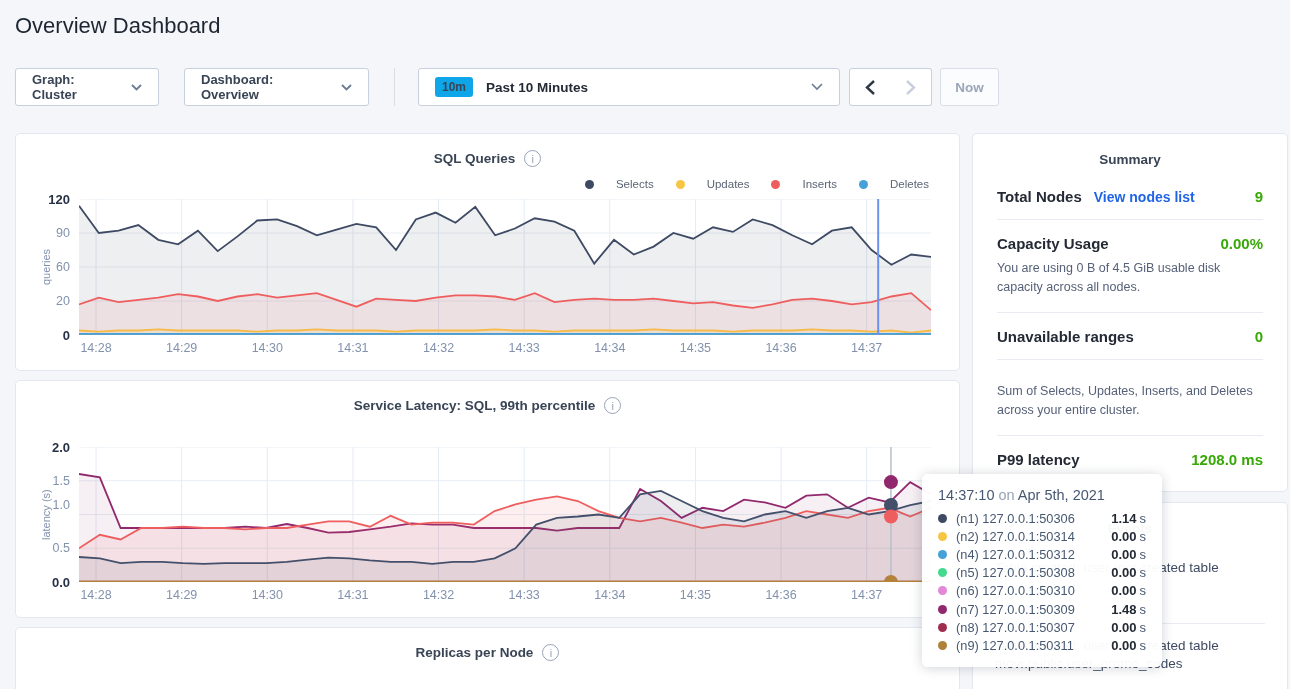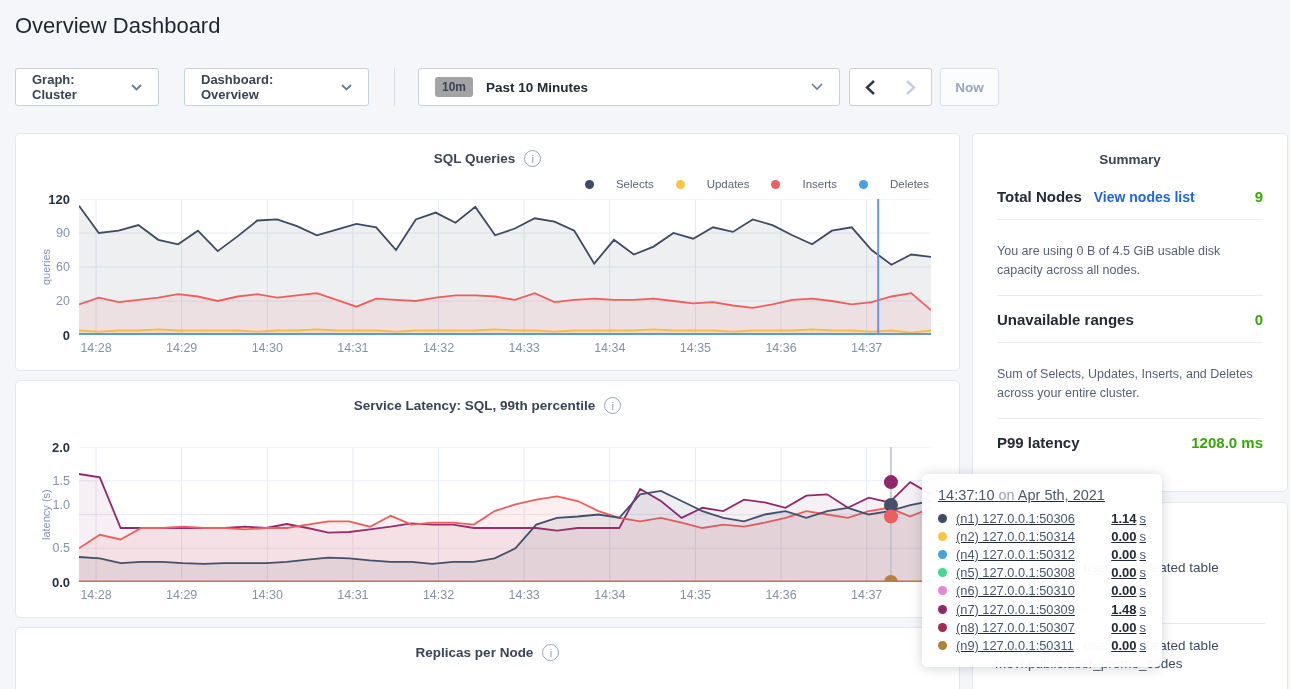--- a/index.html
+++ b/index.html
@@ -10,21 +10,21 @@
   .page-title { position:absolute; left:15px; top:13px; font-size:22px; font-weight:400; color:#1d2531; }
 
   
   .toolbar { position:absolute; left:0; top:68px; width:100%; height:38px; }
   .btnish { background:#fff; border:1px solid #c8cfdd; border-radius:3px; height:38px; display:inline-flex; align-items:center; cursor:pointer; }
   .dd { position:absolute; padding:0 16px; gap:11px; font-size:13px; font-weight:bold; color:#394455; }
   .dd-graph { left:15px; width:144px; justify-content:center; }
   .dd-dash  { left:184px; width:185px; justify-content:center; }
   .tb-divider { position:absolute; left:394px; top:0; width:1px; height:38px; background:#d8dde6; }
   .time-sel { position:absolute; left:418px; width:422px; padding:0 16px; }
-  .time-badge { background:#a3a3a3; border-radius:3px; font-size:12px; font-weight:bold; color:#394455; padding:3px 7px; margin-right:13px; }
+  .time-badge { background:#0ea5e9; border-radius:3px; font-size:12px; font-weight:bold; color:#394455; padding:3px 7px; margin-right:13px; }
   .time-label { font-size:13.5px; font-weight:bold; color:#242a35; flex:1; }
   .arrow-btn { position:absolute; width:42px; justify-content:center; }
   .arrow-prev { left:849px; border-top-right-radius:0; border-bottom-right-radius:0; }
   .arrow-next { left:890px; border-left:none; border-top-left-radius:0; border-bottom-left-radius:0; }
   .now-btn { position:absolute; left:940px; width:59px; justify-content:center; font-size:13.5px; font-weight:bold; color:#9aa5b8; background:#fbfcfd; border-color:#d9dee6; }
 
   
   .card { position:absolute; background:#fff; border:1px solid #e4e7f0; border-radius:5px; }
   #card-sql      { left:15px; top:133px; width:945px; height:238px; }
   #card-lat      { left:15px; top:380px; width:945px; height:238px; }
@@ -69,21 +69,21 @@
   .sum-value { margin-left:auto; font-size:15px; font-weight:bold; color:#37a806; }
   .sum-desc { margin-top:7px; font-size:12.5px; color:#566178; line-height:1.55; }
 
   
   .event-item { position:absolute; left:22px; color:#3e4a63; font-size:13.5px; line-height:18px; }
   .event-0 { top:56px; right:10px; white-space:nowrap; overflow:hidden; }
   .event-divider { position:absolute; top:120px; left:22px; right:22px; border-top:1px solid #e8ebf2; }
   .event-1 { top:134px; width:262px; }
 
   
-  .hover-tooltip { position:absolute; left:922px; top:474px; width:240px; background:rgba(255,255,255,0.96); border-radius:6px; box-shadow:0 1px 12px rgba(40,50,70,0.22); padding:13px 16px 12px 16px; z-index:50;text-decoration:underline; }
+  .hover-tooltip { position:absolute; left:922px; top:474px; width:240px; background:rgba(255,255,255,0.96); border-radius:6px; box-shadow:0 1px 12px rgba(40,50,70,0.22); padding:13px 16px 12px 16px; z-index:50; }
   .tip-head { font-size:14.5px; color:#475872; margin-bottom:6px; }
   .tip-on { color:#98a2b5; }
   .tip-row { display:flex; align-items:center; height:18.2px; font-size:12.8px; color:#475872; }
   .tip-dot { width:9px; height:9px; border-radius:50%; margin-right:9px; flex:none; }
   .tip-val { margin-left:auto; font-weight:bold; color:#242a35; font-size:13px; }
   .tip-unit { font-weight:normal; color:#475872; margin-left:3px; }
 </style>
 </head>
 <body>
 
@@ -265,20 +265,24 @@
   <div class="panel-heading">Summary</div>
   <div class="sum-rows" id="summary-rows">
       <div class="sum-row">
         <div class="sum-head">
           <span class="sum-label">Total Nodes</span>
           <a class="sum-link">View nodes list</a>
           <span class="sum-value">9</span>
         </div>
       </div>
       <div class="sum-row">
+        <div class="sum-head">
+          <span class="sum-label">Capacity Usage</span>
+          <span class="sum-value">0.00%</span>
+        </div>
         <div class="sum-desc">You are using 0 B of 4.5 GiB usable disk capacity across all nodes.</div>
       </div>
       <div class="sum-row">
         <div class="sum-head">
           <span class="sum-label">Unavailable ranges</span>
           <span class="sum-value">0</span>
         </div>
       </div>
       <div class="sum-row">
         <div class="sum-desc">Sum of Selects, Updates, Inserts, and Deletes across your entire cluster.</div>

